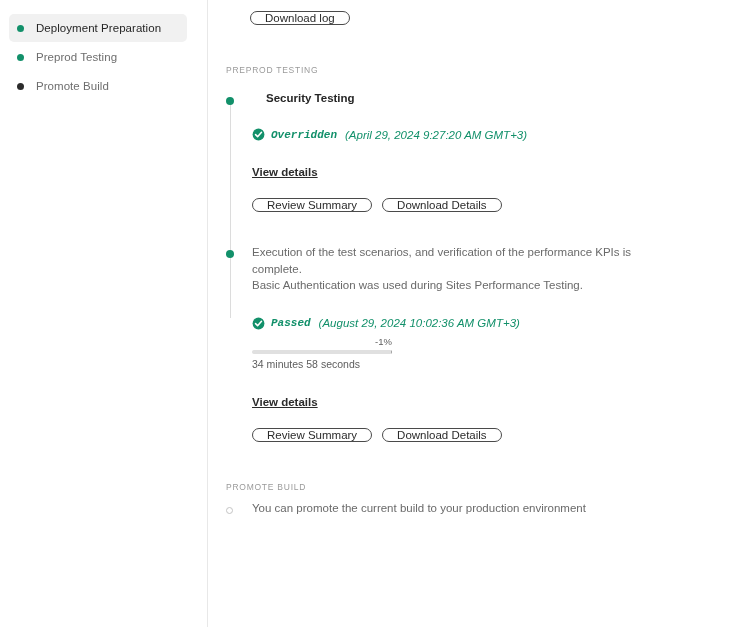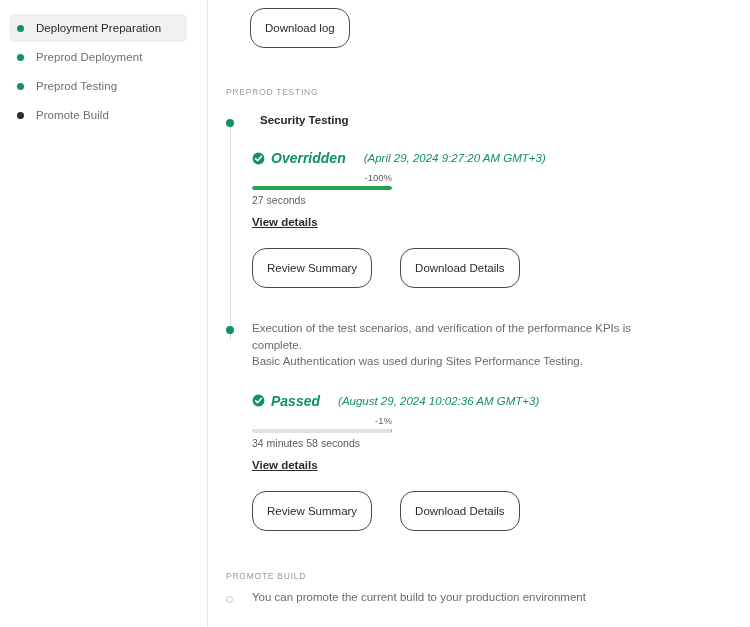--- a/index.html
+++ b/index.html
@@ -64,21 +64,21 @@
   }
 
   .top-btn-row {
     padding: 8px 0 0 42px;
   }
 
   .pill-btn {
     display: inline-flex;
     align-items: center;
     justify-content: center;
-    height: 40px;
+    height: 14px;
     padding: 0 14px;
     border: 1px solid #4a4a4a;
     border-radius: 14px;
     background: #ffffff;
     color: #2b2b2b;
     font-size: 11.5px;
     font-family: "Liberation Sans", sans-serif;
     cursor: pointer;
     white-space: nowrap;
   }
@@ -121,21 +121,21 @@
   .step-dot.hollow {
     background: #ffffff;
     border: 1px solid #c4c4c4;
     width: 7px; height: 7px;
     top: 7px;
   }
   .step-title {
     font-size: 11.5px;
     font-weight: bold;
     color: #262626;
-    margin: 8px;
+    margin: 14px;
     line-height: 14px;
   }
   .step-desc {
     font-size: 11.5px;
     color: #6a6a6a;
     line-height: 16.5px;
     margin: 14px 0 0 0;
     max-width: 400px;
   }
   .plain-line {
@@ -150,25 +150,26 @@
     align-items: center;
     margin-top: 23px;
   }
   .check-icon {
     width: 13px; height: 13px;
     flex: 0 0 13px;
     margin-right: 6px;
     display: block;
   }
   .status-text {
-    font-size: 14px;
+    font-size: 11px;
     font-style: italic;
     font-weight: bold;
     color: #12906a;
-    margin-right: 18px;
+    margin-right: 8px;
+    font-family: Liberation Mono, monospace;
   }
   .status-time {
     font-size: 11.5px;
     font-style: italic;
     color: #12906a;
   }
 
   .progress-wrap {
     width: 140px;
     margin-top: 6px;
@@ -208,49 +209,45 @@
     line-height: 13px;
     white-space: nowrap;
   }
 
   .view-details {
     display: inline-block;
     font-size: 11.5px;
     font-weight: bold;
     color: #2b2b2b;
     text-decoration: underline;
-    margin-top: 9px;
+    margin-top: 25px;
     cursor: pointer;
   }
 
   .btn-row {
     margin-top: 18px;
     display: flex;
-    gap: 28px;
+    gap: 10px;
   }
 
   .promote-body {
     margin-top: 8px;
     padding-left: 18px;
     position: relative;
   }
 </style>
 </head>
 <body>
 
 <div class="app">
 
   <aside class="sidebar">
     <div class="nav-item active">
       <span class="nav-dot"></span>
       <span class="nav-label">Deployment Preparation</span>
-    </div>
-    <div class="nav-item">
-      <span class="nav-dot"></span>
-      <span class="nav-label">Preprod Deployment</span>
     </div>
     <div class="nav-item">
       <span class="nav-dot"></span>
       <span class="nav-label">Preprod Testing</span>
     </div>
     <div class="nav-item">
       <span class="nav-dot dark"></span>
       <span class="nav-label">Promote Build</span>
     </div>
   </aside>
@@ -272,27 +269,20 @@
 
         <div class="status-row">
           <svg class="check-icon" viewBox="0 0 16 16">
             <circle cx="8" cy="8" r="7.3" fill="#12906a"></circle>
             <path d="M4.4 8.2 L6.9 10.7 L11.7 5.3" fill="none" stroke="#ffffff" stroke-width="1.9" stroke-linecap="round" stroke-linejoin="round"></path>
           </svg>
           <span class="status-text">Overridden</span>
           <span class="status-time">(April 29, 2024 9:27:20 AM GMT+3)</span>
         </div>
 
-        <div class="progress-wrap">
-          <div class="progress-label">-100%</div>
-          <div class="progress-track">
-            <div class="progress-fill green" style="width:100%;"></div>
-          </div>
-          <div class="duration">27 seconds</div>
-        </div>
 
         <a class="view-details">View details</a>
 
         <div class="btn-row">
           <button class="pill-btn">Review Summary</button>
           <button class="pill-btn">Download Details</button>
         </div>
       </section>
 
       <section class="step">

